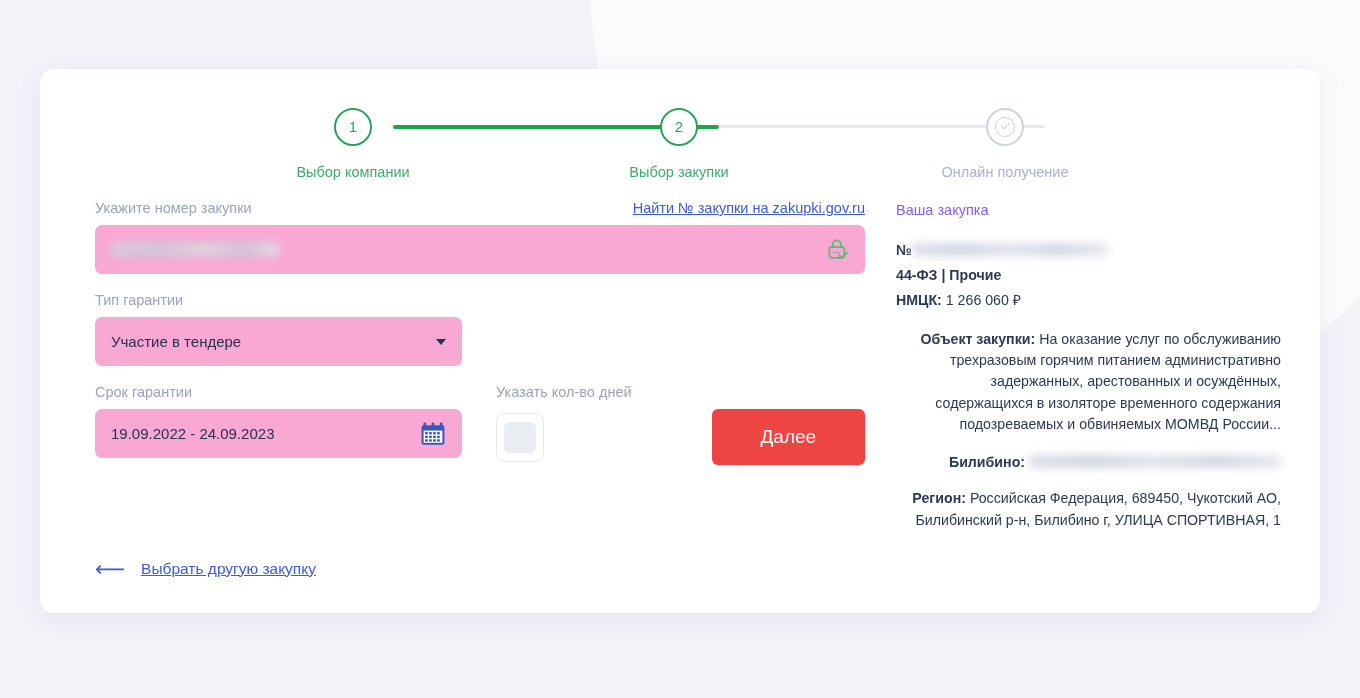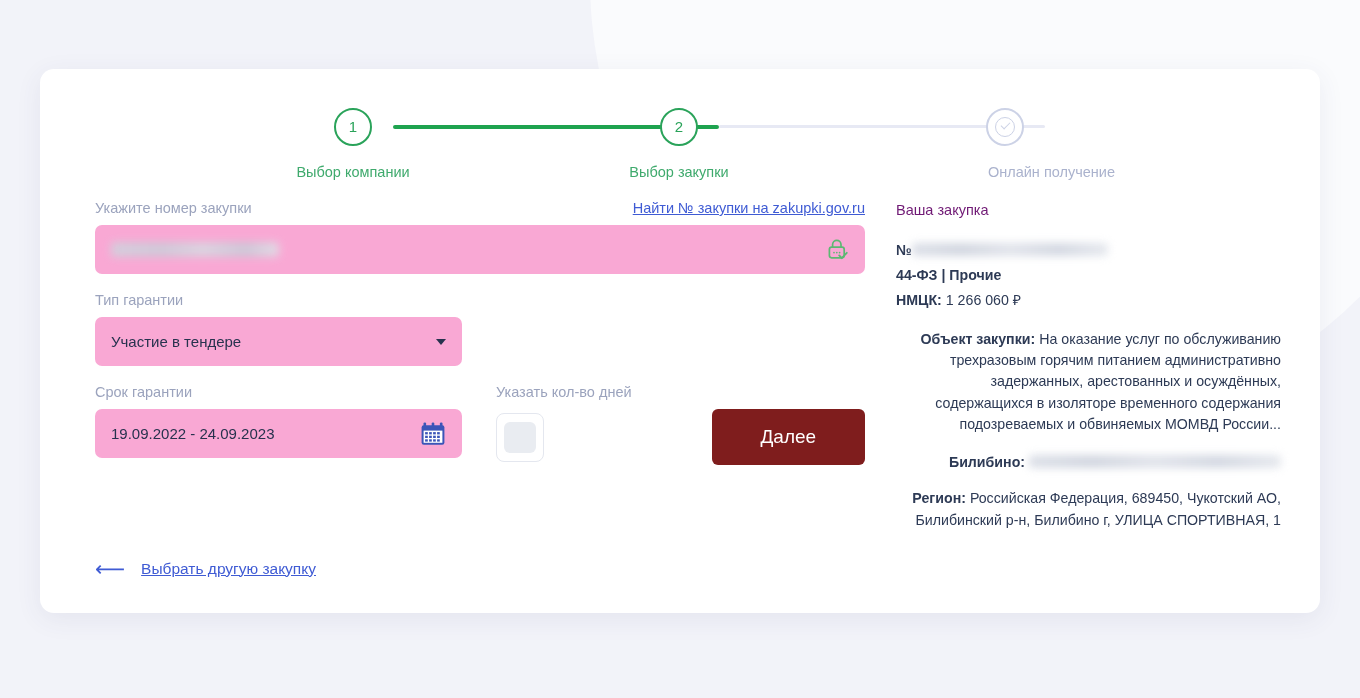--- a/index.html
+++ b/index.html
@@ -197,21 +197,21 @@
     height: 31px;
     border-radius: 6px;
     background: #e9ecf1;
   }
 
   .next-btn {
     width: 168px;
     height: 56px;
     border: none;
     border-radius: 6px;
-    background: #7f1d1d;
+    background: #ef4444;
     color: #fff;
     font-size: 19px;
     font-family: "Liberation Sans", sans-serif;
     cursor: pointer;
   }
 
   .bottom-row {
     display: flex;
     align-items: center;
     gap: 22px;
@@ -242,21 +242,21 @@
   .summary {
     position: absolute;
     left: 856px;
     top: 131px;
     width: 385px;
     font-size: 14.2px;
     color: #2d3a55;
     line-height: 1.5;
   }
   .sum-title {
-    color: #701a75;
+    color: #8b5cf6;
     font-size: 14.5px;
     margin-bottom: 18px;
   }
   .sum-line { margin-bottom: 4px; }
   .sum-line b { font-weight: bold; }
   .blur-wide {
     display: inline-block;
     height: 13px;
     width: 196px;
     vertical-align: -1px;
@@ -283,21 +283,21 @@
     <div class="step" style="left:313px;">
       <div class="step-circle">1</div>
       <div class="step-label">Выбор компании</div>
     </div>
 
     <div class="step" style="left:639px;">
       <div class="step-circle">2</div>
       <div class="step-label">Выбор закупки</div>
     </div>
 
-    <div class="step" style="left:965px;text-align:right;">
+    <div class="step" style="left:965px;">
       <div class="step-circle pending">
           <span class="check-ring"></span>
         </div>
       <div class="step-label pending">Онлайн получение</div>
     </div>
   </div>
 
   <div class="form-col">
 
     <div class="row-1">

